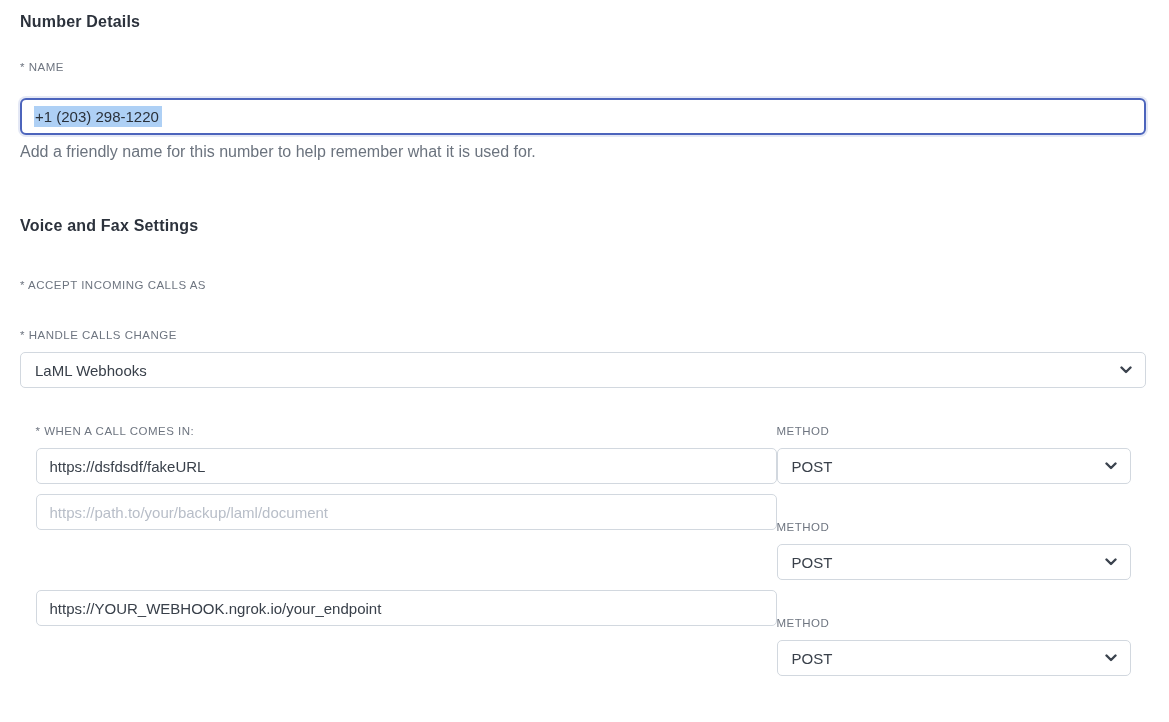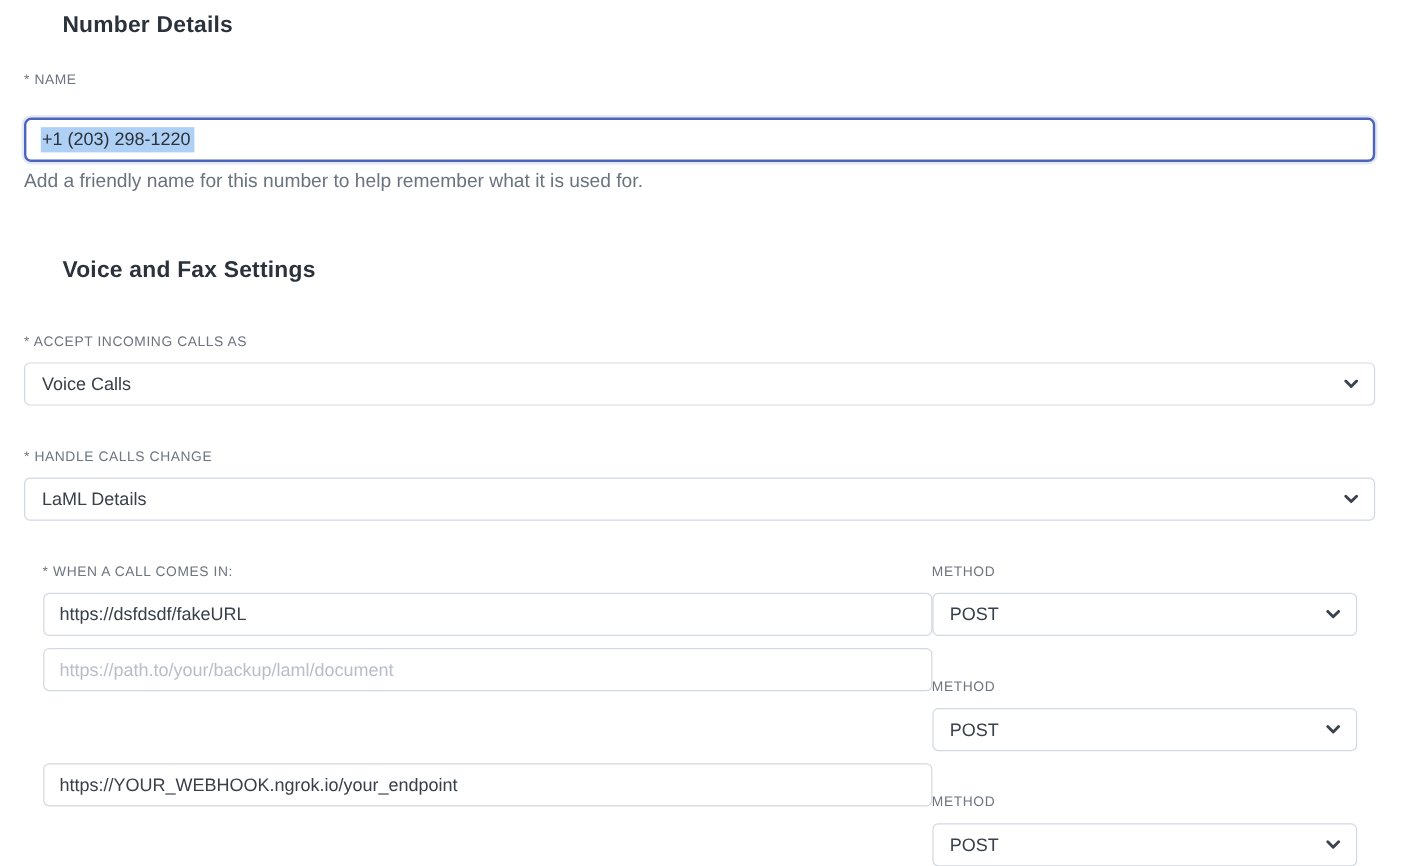--- a/index.html
+++ b/index.html
@@ -5,26 +5,25 @@
   * { box-sizing: border-box; margin: 0; padding: 0; }
   html, body {
     width: 1169px; height: 722px;
     background: #ffffff;
     font-family: "Liberation Sans", sans-serif;
     overflow: hidden;
   }
   .page { padding: 8px 23px 0 20px; }
 
   .section-title {
-    font-size: 19px;
+    font-size: 16px;
     font-weight: 700;
     color: #2c323c;
     letter-spacing: 0.2px;
     line-height: 27px;
-    margin-left: 32px;
   }
   .title-number { margin-top: 0; }
   .title-voice  { margin-top: 52px; }
 
   .field-label {
     display: block;
     font-size: 11.5px;
     font-weight: 500;
     color: #6e7580;
     letter-spacing: 0.5px;
@@ -105,30 +104,24 @@
 
   <label class="field-label label-name">* NAME</label>
   <div class="name-input" role="textbox" tabindex="0">
     <span class="selected-text">+1 (203) 298-1220</span>
   </div>
   <div class="help-text">Add a friendly name for this number to help remember what it is used for.</div>
 
   <h1 class="section-title title-voice">Voice and Fax Settings</h1>
 
   <label class="field-label label-accept">* ACCEPT INCOMING CALLS AS</label>
-  <div class="fake-select" role="combobox">
-    <span>Voice Calls</span>
-    <svg class="chevron" viewBox="0 0 12 8">
-      <polyline points="1.5,1.5 6,6 10.5,1.5" fill="none" stroke="#3b434e" stroke-width="2.4" stroke-linecap="round" stroke-linejoin="round"></polyline>
-    </svg>
-  </div>
 
   <label class="field-label">* HANDLE CALLS CHANGE</label>
   <div class="fake-select" role="combobox">
-    <span>LaML Details</span>
+    <span>LaML Webhooks</span>
     <svg class="chevron" viewBox="0 0 12 8">
       <polyline points="1.5,1.5 6,6 10.5,1.5" fill="none" stroke="#3b434e" stroke-width="2.4" stroke-linecap="round" stroke-linejoin="round"></polyline>
     </svg>
   </div>
 
   <div class="field-row">
     <div class="col-url">
       <label class="field-label">* WHEN A CALL COMES IN:</label>
       <input class="text-input" type="text" value="https://dsfdsdf/fakeURL" style="">
     </div>

